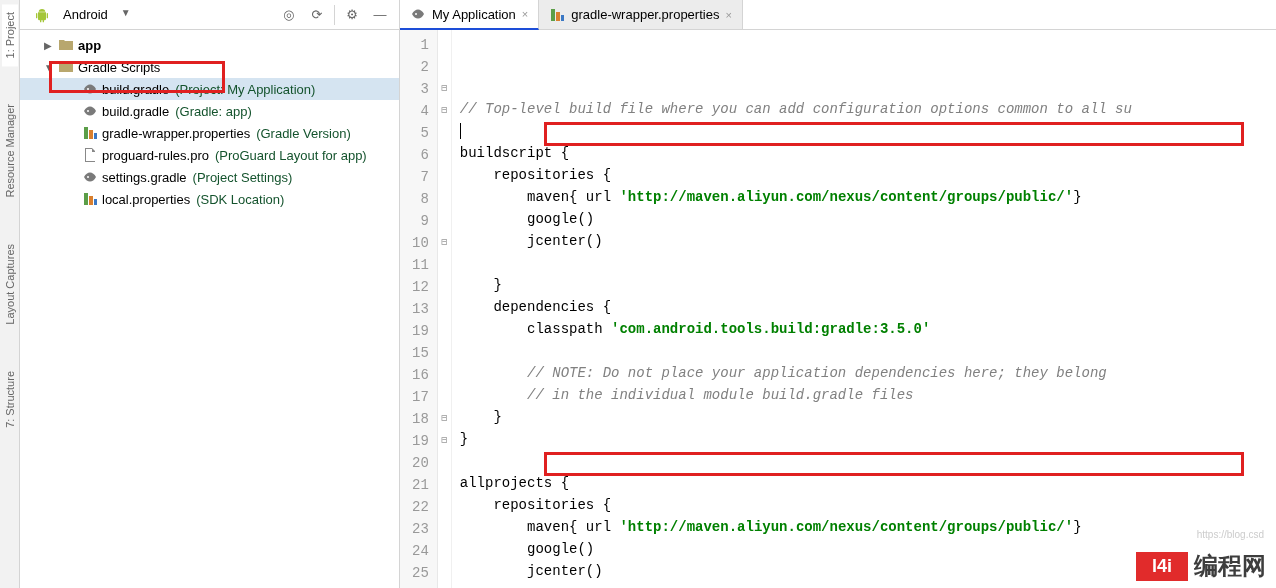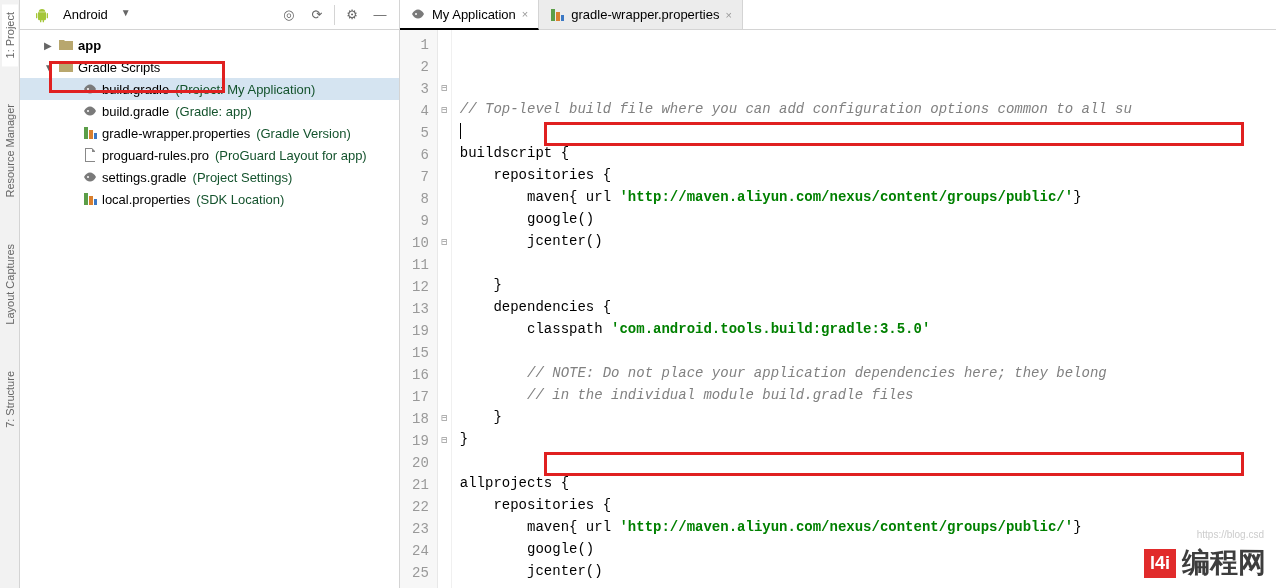--- a/index.html
+++ b/index.html
@@ -22,37 +22,37 @@
 .tree-item .indent { display: inline-block; }
 .tree-arrow { width: 10px; color: #666; font-size: 10px; }
 .tree-icon { width: 16px; height: 16px; flex-shrink: 0; }
 .tree-label { color: #000; }
 .tree-label.bold { font-weight: bold; }
 .tree-suffix { color: #14532d; margin-left: 2px; }
 .redbox1 { position: absolute; left: 49px; top: 61px; width: 176px; height: 32px; border: 3px solid #e02020; pointer-events: none; }
 .editor-panel { flex: 1; display: flex; flex-direction: column; min-width: 0; }
 .tabs { height: 30px; border-bottom: 1px solid #d4d4d4; display: flex; align-items: stretch; }
 .tab { display: flex; align-items: center; gap: 6px; padding: 0 10px; border-right: 1px solid #d4d4d4; cursor: pointer; background: #ececec; }
-.tab.active { background: #fff; border-bottom: 2px solid #000000; margin-bottom: -1px; }
+.tab.active { background: #fff; border-bottom: 2px solid #1d4ed8; margin-bottom: -1px; }
 .tab-close { font-size: 11px; color: #999; cursor: pointer; }
 .editor { flex: 1; display: flex; font-family: Consolas, "Courier New", monospace; font-size: 14px; background: #fff; overflow: hidden; }
 .gutter { background: #f7f7f7; color: #999; text-align: right; padding: 4px 8px 4px 12px; border-right: 1px solid #e8e8e8; user-select: none; }
 .gutter div { height: 22px; line-height: 22px; }
 .fold-col { width: 14px; background: #fff; border-right: 1px solid #f0f0f0; padding-top: 4px; }
 .fold-col div { height: 22px; line-height: 22px; text-align: center; color: #999; font-size: 10px; }
 .code { flex: 1; padding: 4px 0 4px 8px; position: relative; white-space: pre; overflow: hidden; }
 .code-line { height: 22px; line-height: 22px; }
 .str { color: #008000; font-weight: bold; }
 .cmt { color: #808080; font-style: italic; }
 .cursor { display: inline-block; width: 1px; height: 16px; background: #000; vertical-align: middle; }
 .redbox2 { position: absolute; top: 92px; left: 92px; width: 700px; height: 24px; border: 3px solid #e02020; pointer-events: none; }
 .redbox3 { position: absolute; top: 422px; left: 92px; width: 700px; height: 24px; border: 3px solid #e02020; pointer-events: none; }
 .watermark { position: absolute; right: 10px; bottom: 6px; display: flex; align-items: center; gap: 6px; opacity: 0.95; }
-.wm-badge { background: #e02020; color: #fff; font-weight: bold; padding: 4px 6px; font-family: Arial; font-size: 18px; }
-.wm-text { font-size: 28px; color: #333; font-weight: bold; }
+.wm-badge { background: #e02020; color: #fff; font-weight: bold; padding: 4px 16px; font-family: Arial; font-size: 18px; }
+.wm-text { font-size: 24px; color: #333; font-weight: bold; }
 .wm-url { position: absolute; right: 12px; bottom: 48px; color: #ccc; font-size: 10px; }
 </style>
 </head>
 <body>
 
 <div class="container">
   <div class="side-tabs" id="side-tabs">
       <div class="side-tab active">1: Project</div>
       <div class="side-tab">Resource Manager</div>
       <div class="side-tab">Layout Captures</div>

